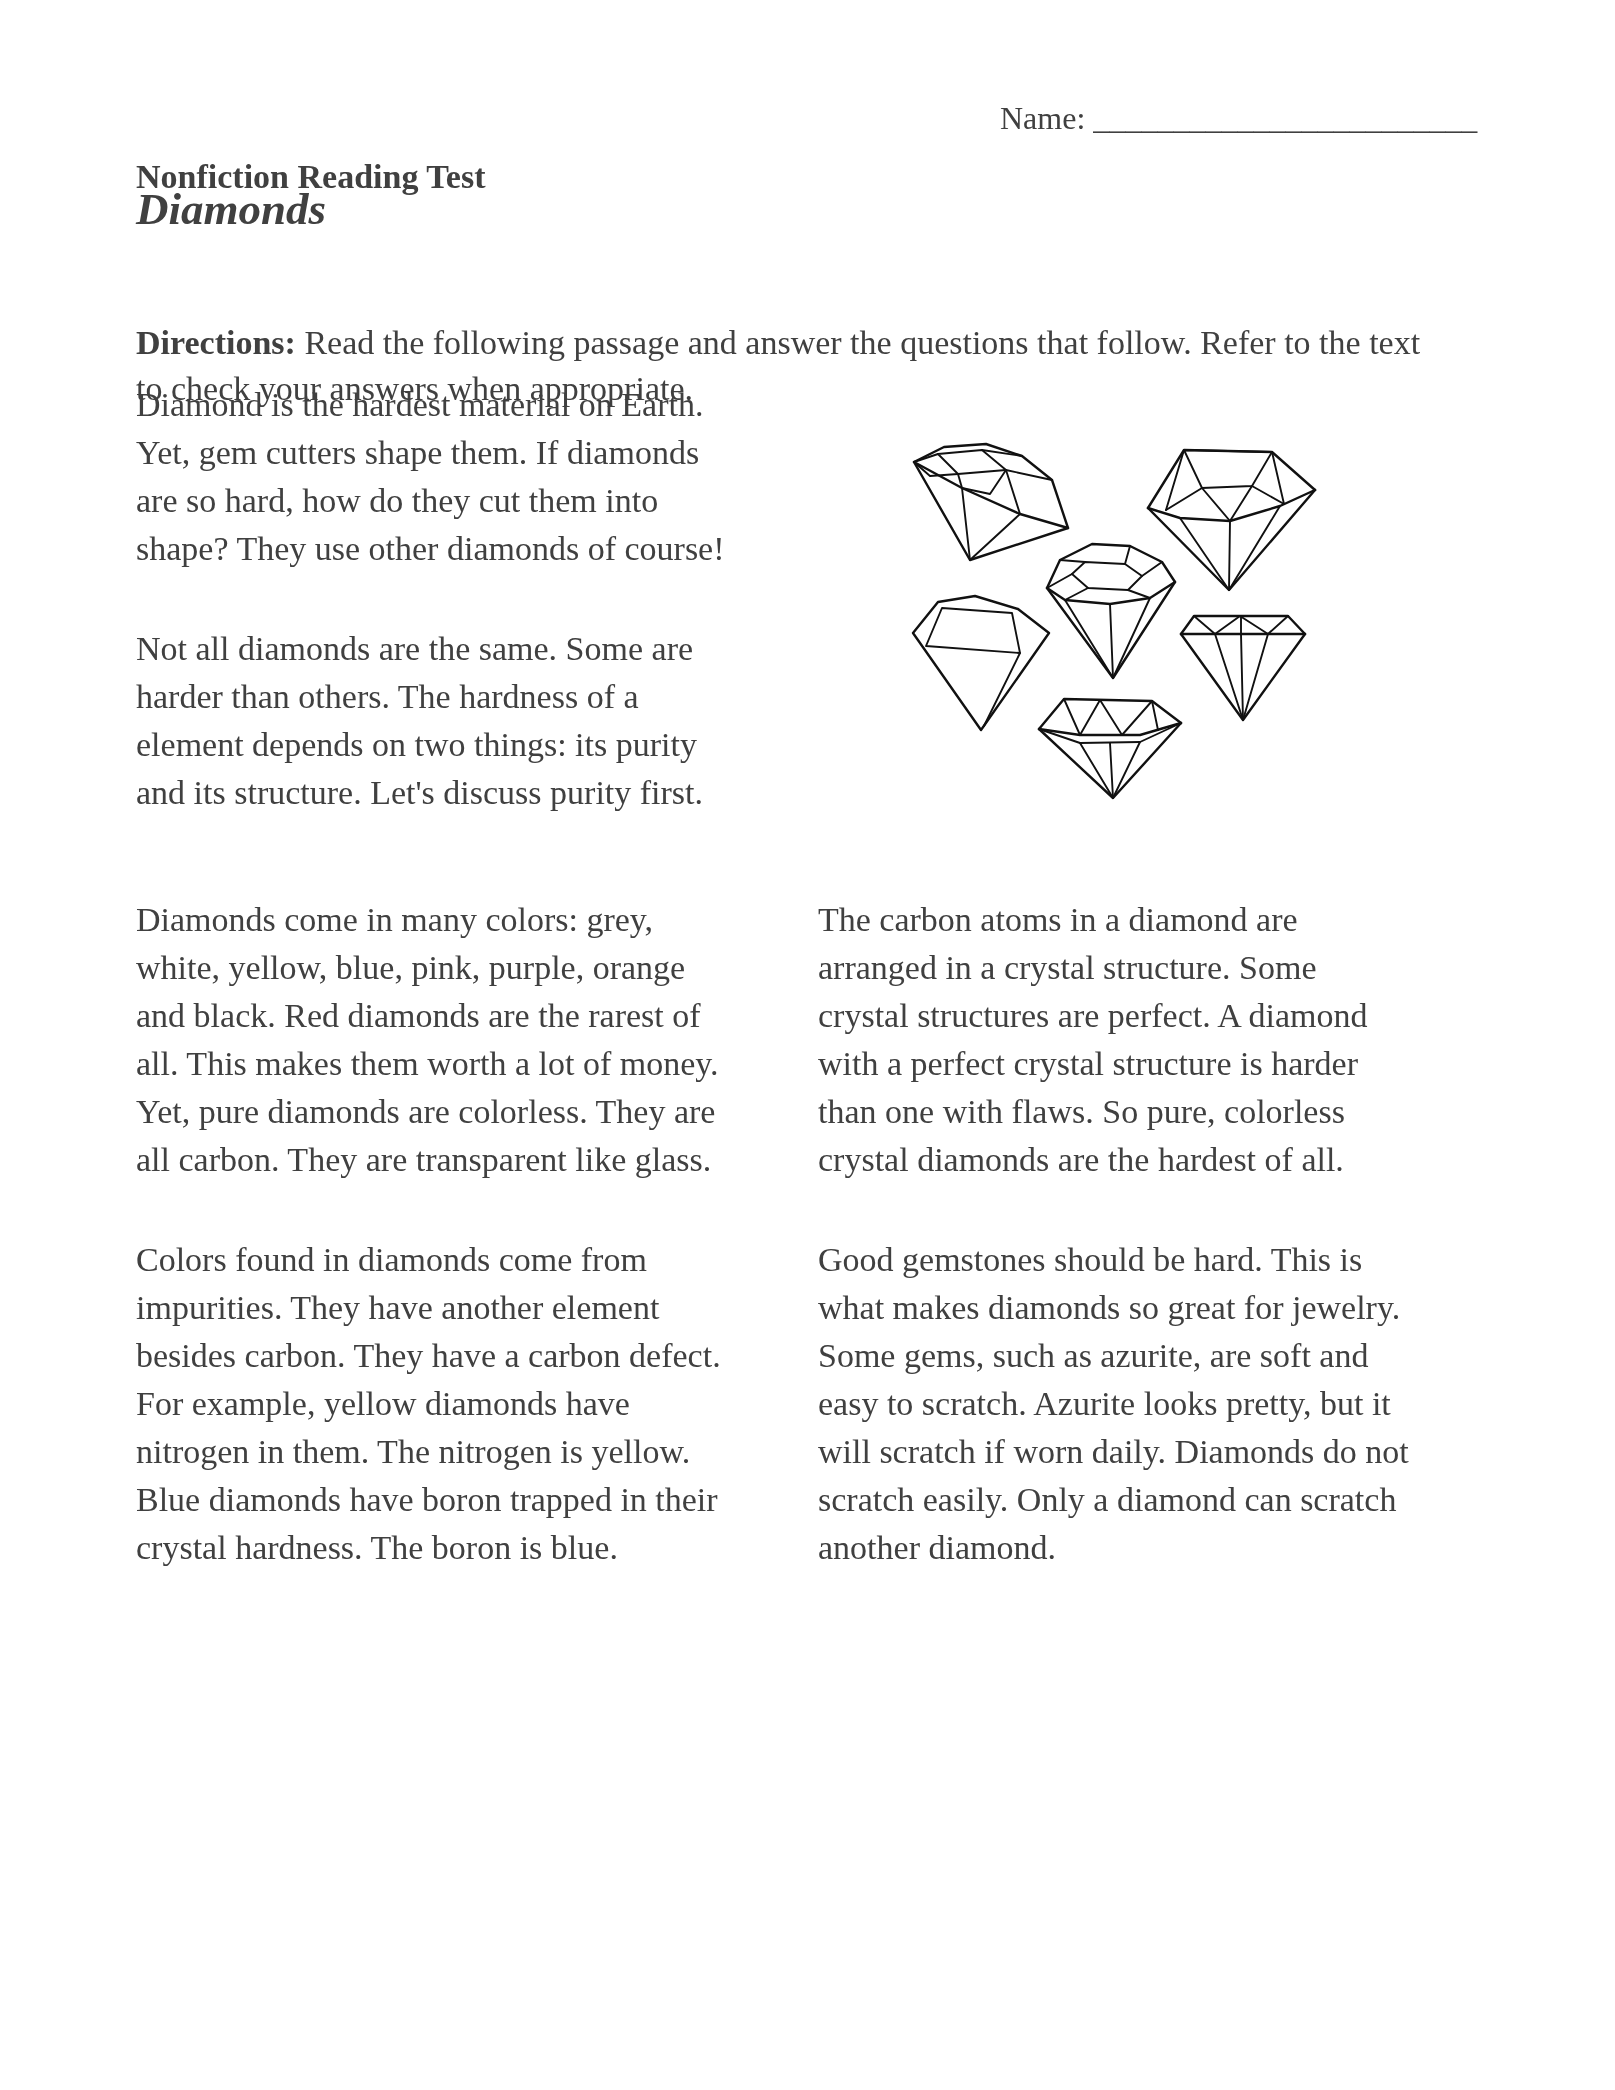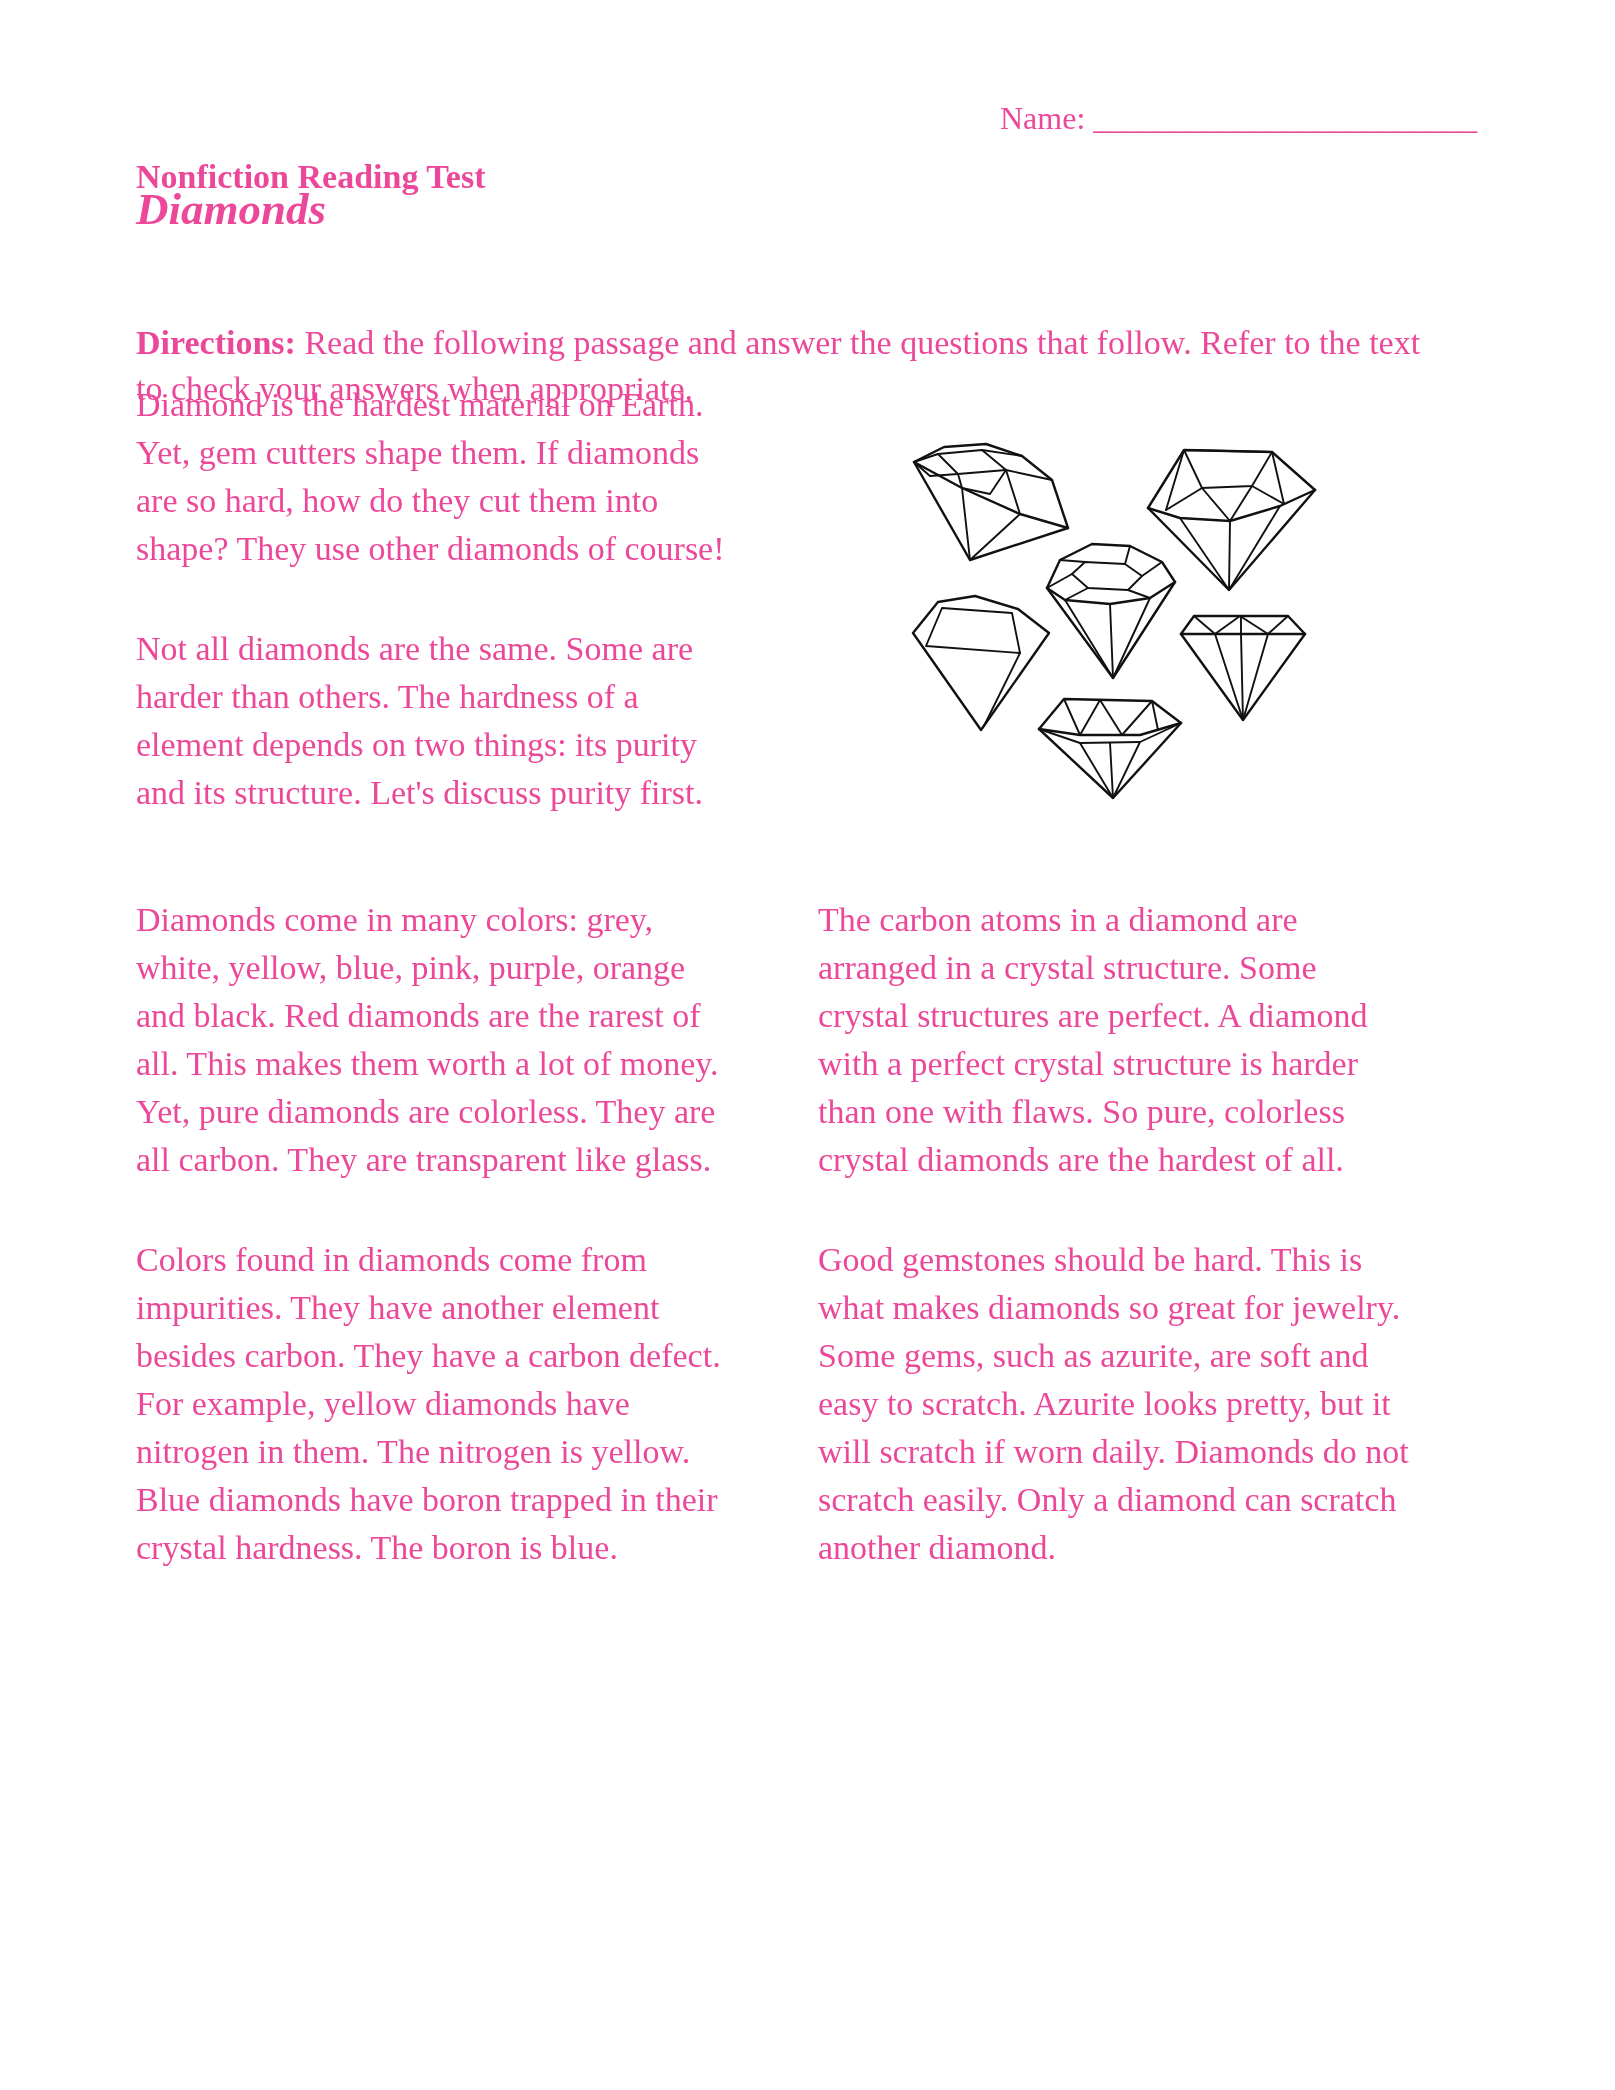--- a/index.html
+++ b/index.html
@@ -2,21 +2,21 @@
 <html><head>
 <meta charset="utf-8">
 <style>
   html, body { margin: 0; padding: 0; background: #e8e8e8; }
   .page {
     position: relative;
     width: 1615px;
     height: 2090px;
     margin: 0 auto;
     background: #ffffff;
-    color: #ec4899;
+    color: #404040;
     font-family: "Liberation Serif", "DejaVu Serif", serif;
     overflow: hidden;
   }
   .name-row {
     position: absolute;
     left: 1000px;
     top: 100px;
     font-size: 32px;
     white-space: nowrap;
   }

